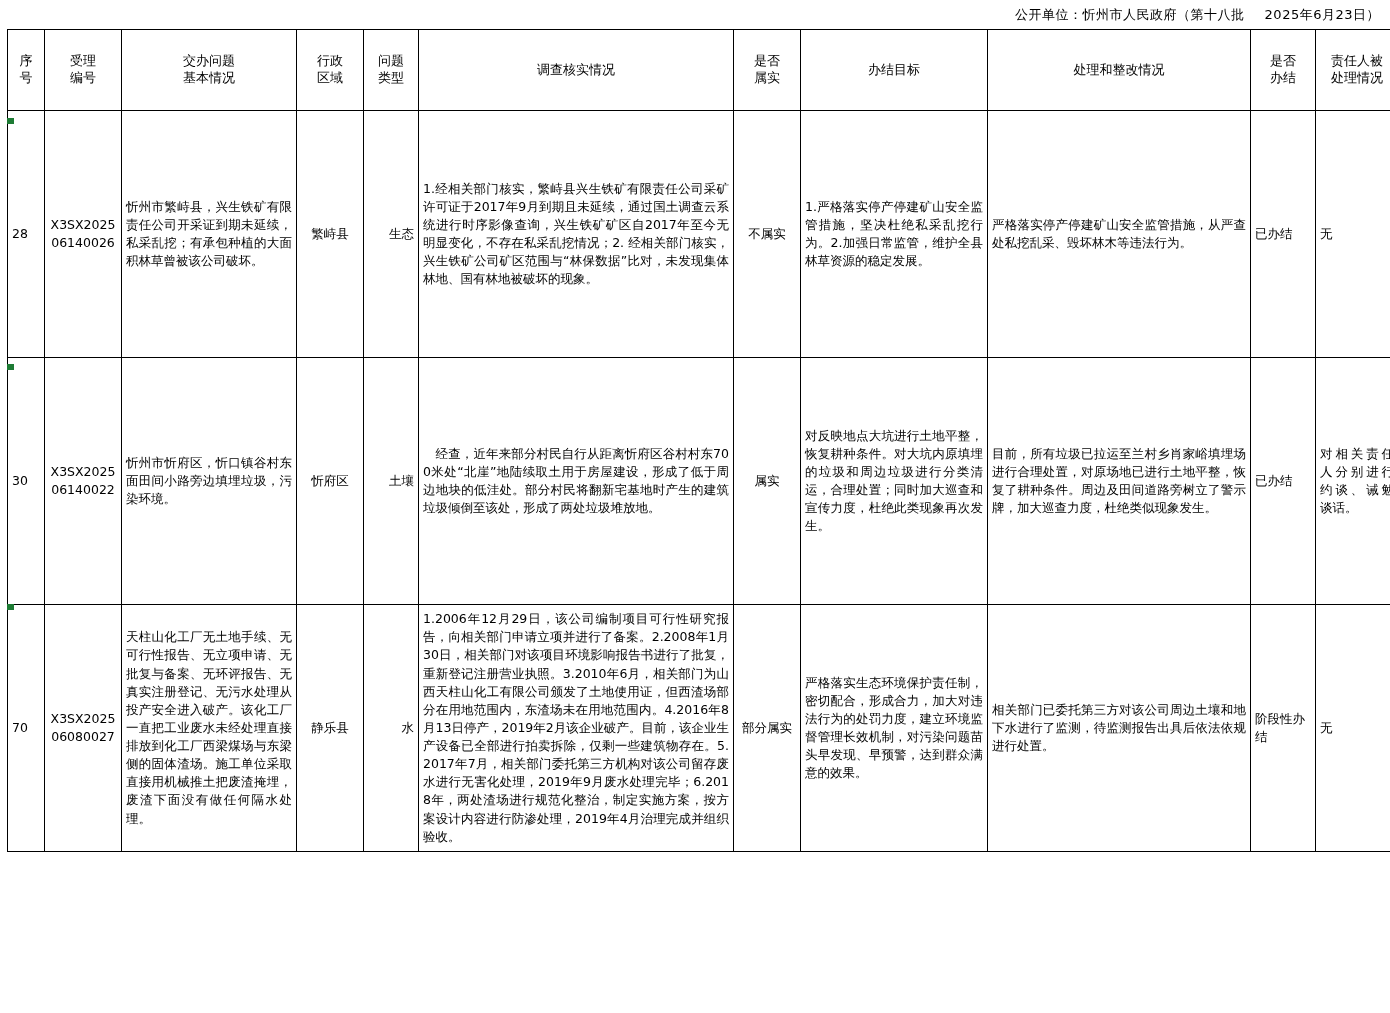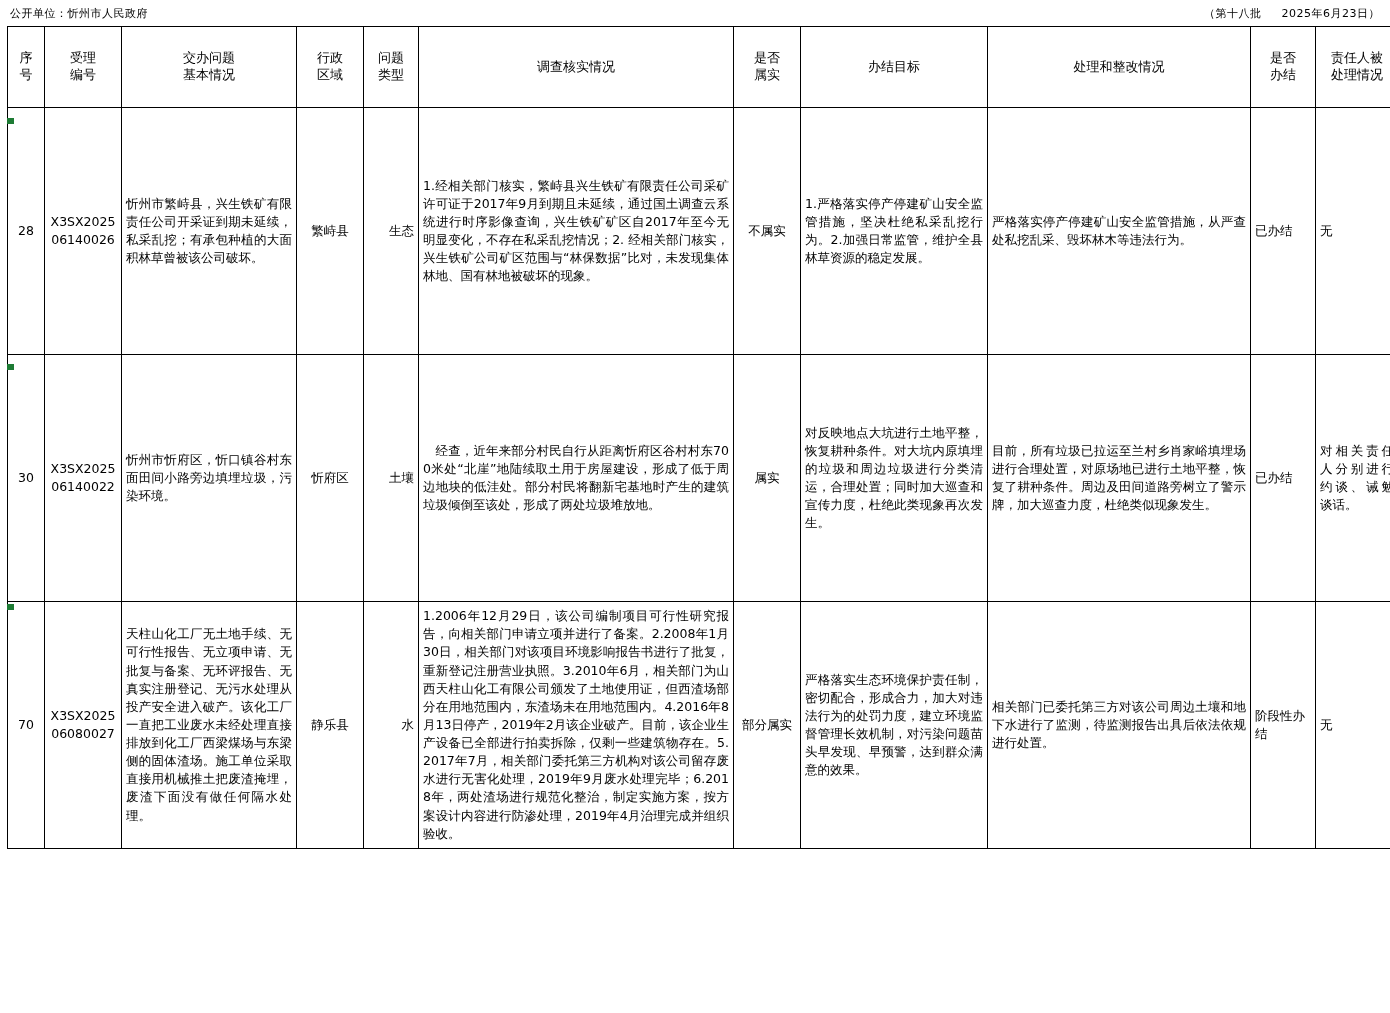--- a/index.html
+++ b/index.html
@@ -17,24 +17,24 @@
   }
   .page {
     position: relative;
     width: 1390px;
     height: 1013px;
     box-sizing: border-box;
   }
   
   .doc-header {
     display: flex;
-    justify-content: space-between;
+    justify-content: flex-end;
     align-items: flex-end;
     padding: 6px 10px 5px 10px;
-    font-size: 11px;
+    font-size: 13px;
     letter-spacing: 0.5px;
   }
   .doc-header .left {
     white-space: nowrap;
   }
   .doc-header .right {
     white-space: nowrap;
     display: flex;
     gap: 20px;
   }
@@ -54,21 +54,21 @@
     word-break: break-all;
     font-size: 12.5px;
   }
   table.main thead th {
     text-align: center;
     font-size: 13px;
     padding: 6px 2px;
     line-height: 1.3;
     height: 68px;
   }
-  .c-seq      { width: 32px;  text-align: center; }
+  .c-seq      { width: 32px;  text-align: left; }
   .c-code     { width: 72px;  text-align: center; }
   .c-basic    { width: 170px; text-align: left; }
   .c-region   { width: 62px;  text-align: center; }
   .c-type     { width: 50px;  text-align: right; }
   .c-invest   { width: 310px; text-align: left; margin-left: 36px; }
   .c-true     { width: 62px;  text-align: center; }
   .c-goal     { width: 182px; text-align: left; margin-left: 28px; }
   .c-handle   { width: 258px; text-align: left; }
   .c-done     { width: 60px;  text-align: left; }
   .c-resp     { width: 78px;  text-align: center; }

